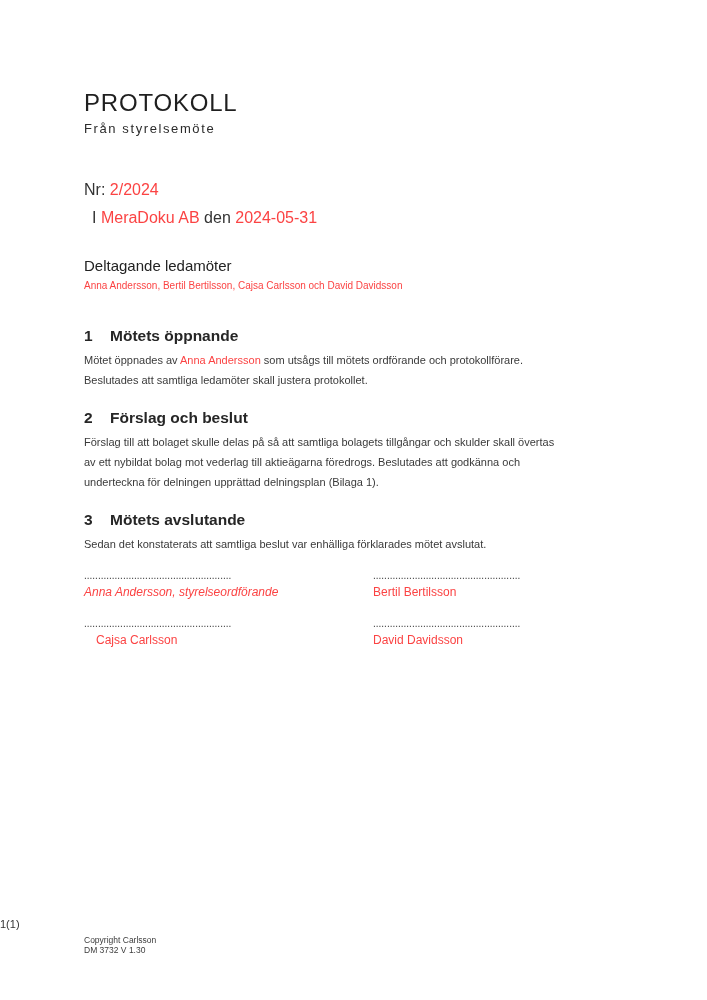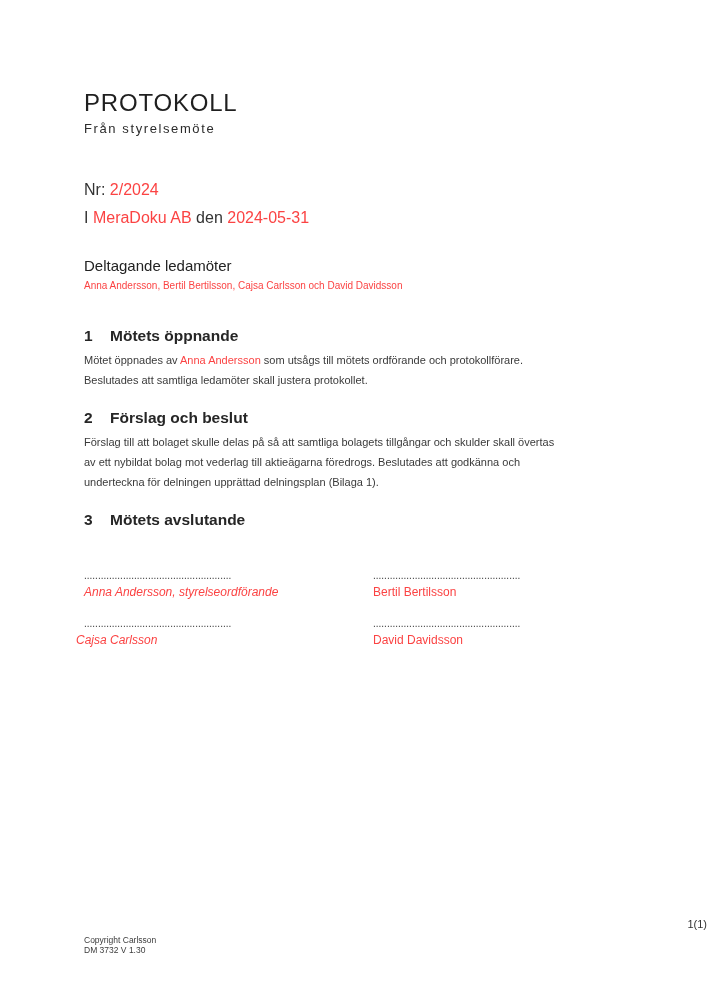--- a/index.html
+++ b/index.html
@@ -30,21 +30,21 @@
     font-size: 13px;
     letter-spacing: 1.6px;
     color: #2b2b2b;
   }
 
   .meta-line {
     font-size: 16px;
     color: #333333;
   }
   .meta-nr { left: 84px; top: 181px; }
-  .meta-place { left: 84px; top: 209px; }
+  .meta-place { left: 92px; top: 209px; }
 
   .red { color: #fb4343; }
 
   .part-heading {
     left: 84px; top: 257px;
     font-size: 15px;
     color: #222222;
   }
   .part-names {
     left: 84px; top: 280px;
@@ -85,28 +85,28 @@
   }
   .sig-name {
     font-size: 12px;
     white-space: nowrap;
   }
   .sig-d-1 { left: 84px;  top: 572px; }
   .sig-n-1 { left: 84px;  top: 585px; font-style: italic; }
   .sig-d-2 { left: 373px; top: 572px; }
   .sig-n-2 { left: 373px; top: 585px; }
   .sig-d-3 { left: 84px;  top: 620px; }
-  .sig-n-3 { left: 76px;  top: 633px; font-style: italic; }
+  .sig-n-3 { left: 96px;  top: 633px; }
   .sig-d-4 { left: 373px; top: 620px; }
   .sig-n-4 { left: 373px; top: 633px; }
 
   .page-number {
     left: 0; top: 918px;
     width: 707px;
-    text-align: right;
+    text-align: left;
     font-size: 11px;
     color: #333333;
   }
   .footer-info {
     left: 84px; top: 935px;
     font-size: 8.5px;
     line-height: 10px;
     color: #3c3c3c;
   }
 </style>
@@ -128,20 +128,21 @@
   <div class="abs sec-heading s1-h"><span class="sec-num">1</span><span>Mötets öppnande</span></div>
   <div class="abs sec-body s1-b"><span>Mötet öppnades av </span><span class="red">Anna Andersson</span><span> som utsågs till mötets ordförande och protokollförare.
 Beslutades att samtliga ledamöter skall justera protokollet.</span></div>
 
   <div class="abs sec-heading s2-h"><span class="sec-num">2</span><span>Förslag och beslut</span></div>
   <div class="abs sec-body s2-b">Förslag till att bolaget skulle delas på så att samtliga bolagets tillgångar och skulder skall övertas
 av ett nybildat bolag mot vederlag till aktieägarna föredrogs. Beslutades att godkänna och
 underteckna för delningen upprättad delningsplan (Bilaga 1).</div>
 
   <div class="abs sec-heading s3-h"><span class="sec-num">3</span><span>Mötets avslutande</span></div>
+  <div class="abs sec-body s3-b">Sedan det konstaterats att samtliga beslut var enhälliga förklarades mötet avslutat.</div>
 
   <div class="abs sig-dots sig-d-1">................................................................................................</div>
   <div class="abs sig-name red sig-n-1">Anna Andersson, styrelseordförande</div>
 
   <div class="abs sig-dots sig-d-2">................................................................................................</div>
   <div class="abs sig-name red sig-n-2">Bertil Bertilsson</div>
 
   <div class="abs sig-dots sig-d-3">................................................................................................</div>
   <div class="abs sig-name red sig-n-3">Cajsa Carlsson</div>
 

